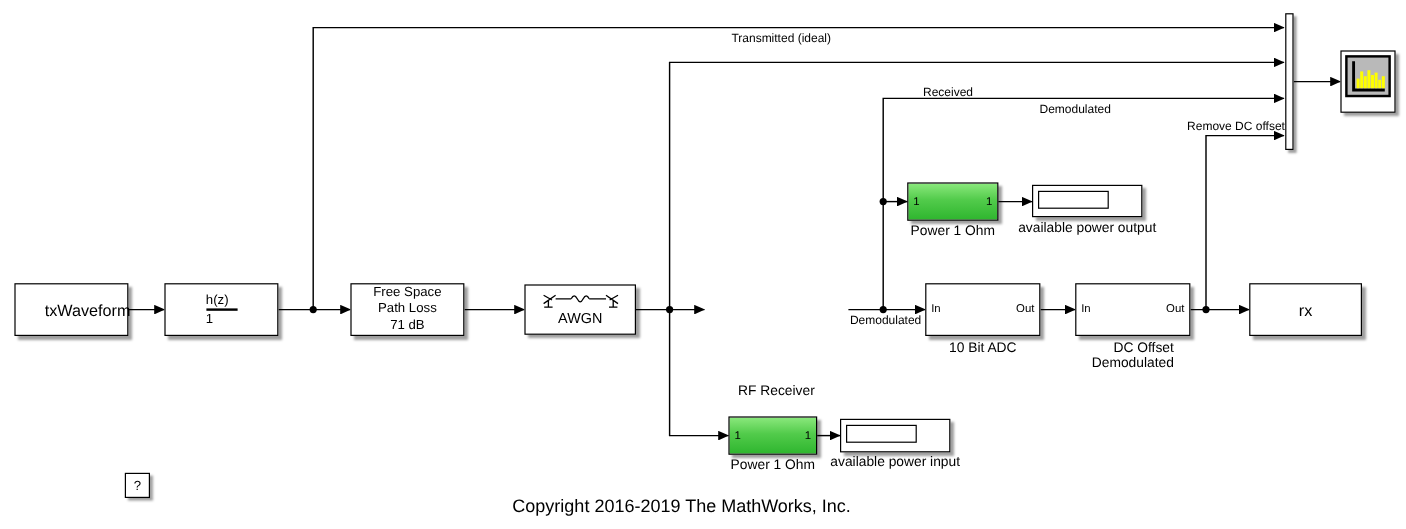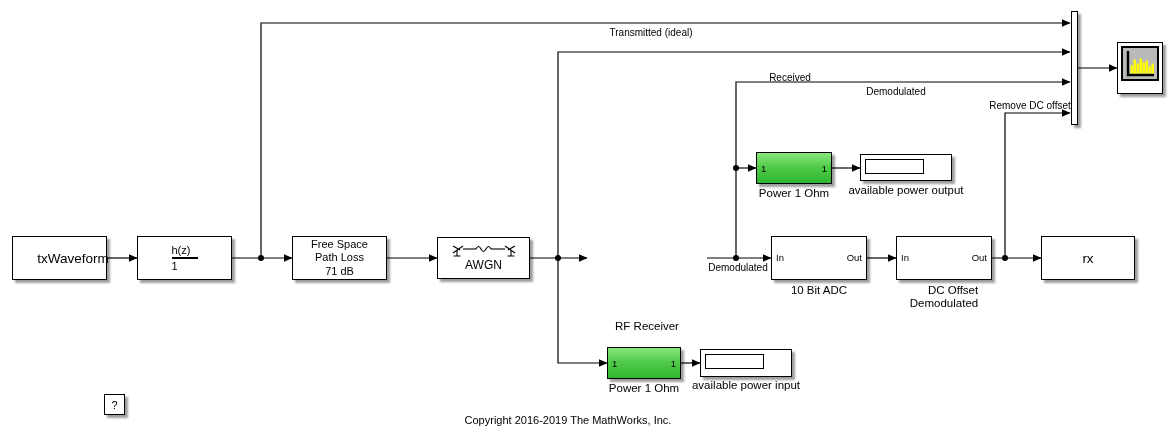--- a/index.html
+++ b/index.html
@@ -55,21 +55,21 @@
     background:#b9b9b9;border:2px solid #000;box-sizing:border-box;
   }
   .help-block{
     position:absolute;left:104px;top:394px;width:21px;height:21px;
     background:#fff;border:1px solid #000;box-sizing:border-box;
     box-shadow:2.5px 2.5px 2px rgba(0,0,0,0.38);
     display:flex;align-items:center;justify-content:center;font-size:11px;
   }
   .copyright{
     position:absolute;left:568px;top:414px;transform:translateX(-50%);
-    font-size:11px;white-space:nowrap;
+    font-size:15px;white-space:nowrap;
   }
   .awgn-inner{display:flex;flex-direction:column;align-items:center;width:100%;}
 </style>
 </head>
 <body>
 
 <div class="canvas">
 
   <svg class="wires" width="1172" height="441">
     <defs>

